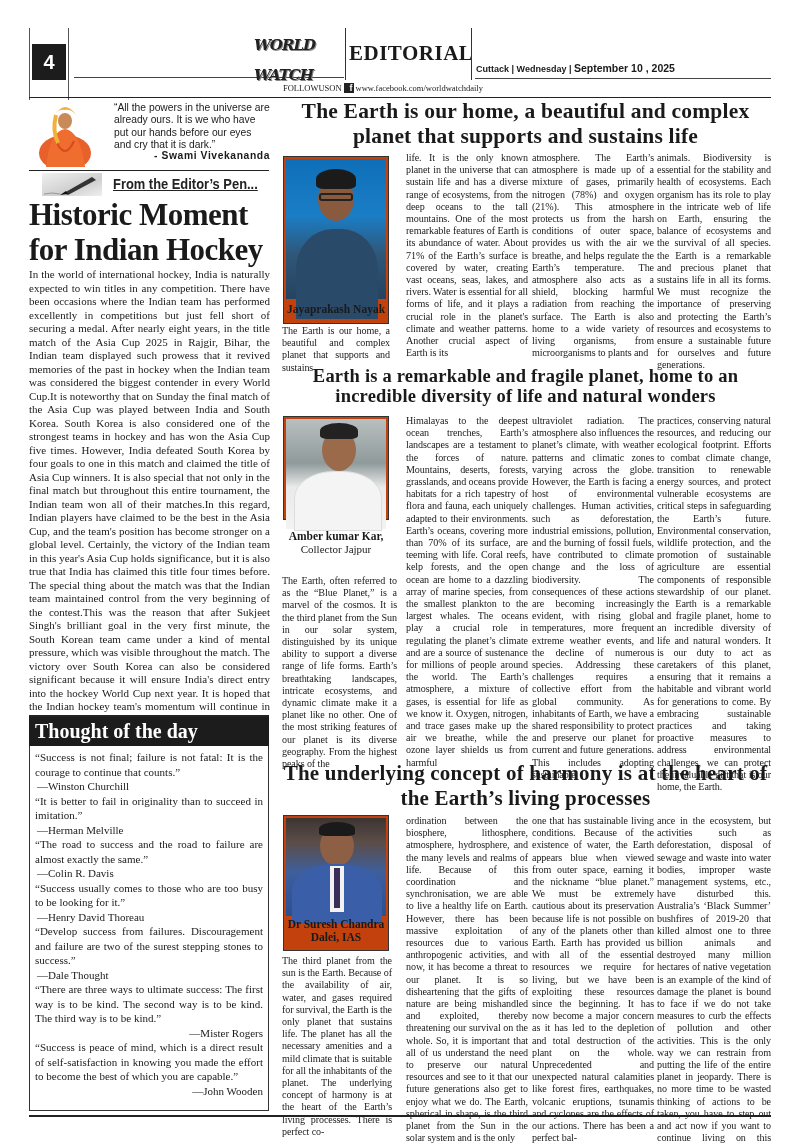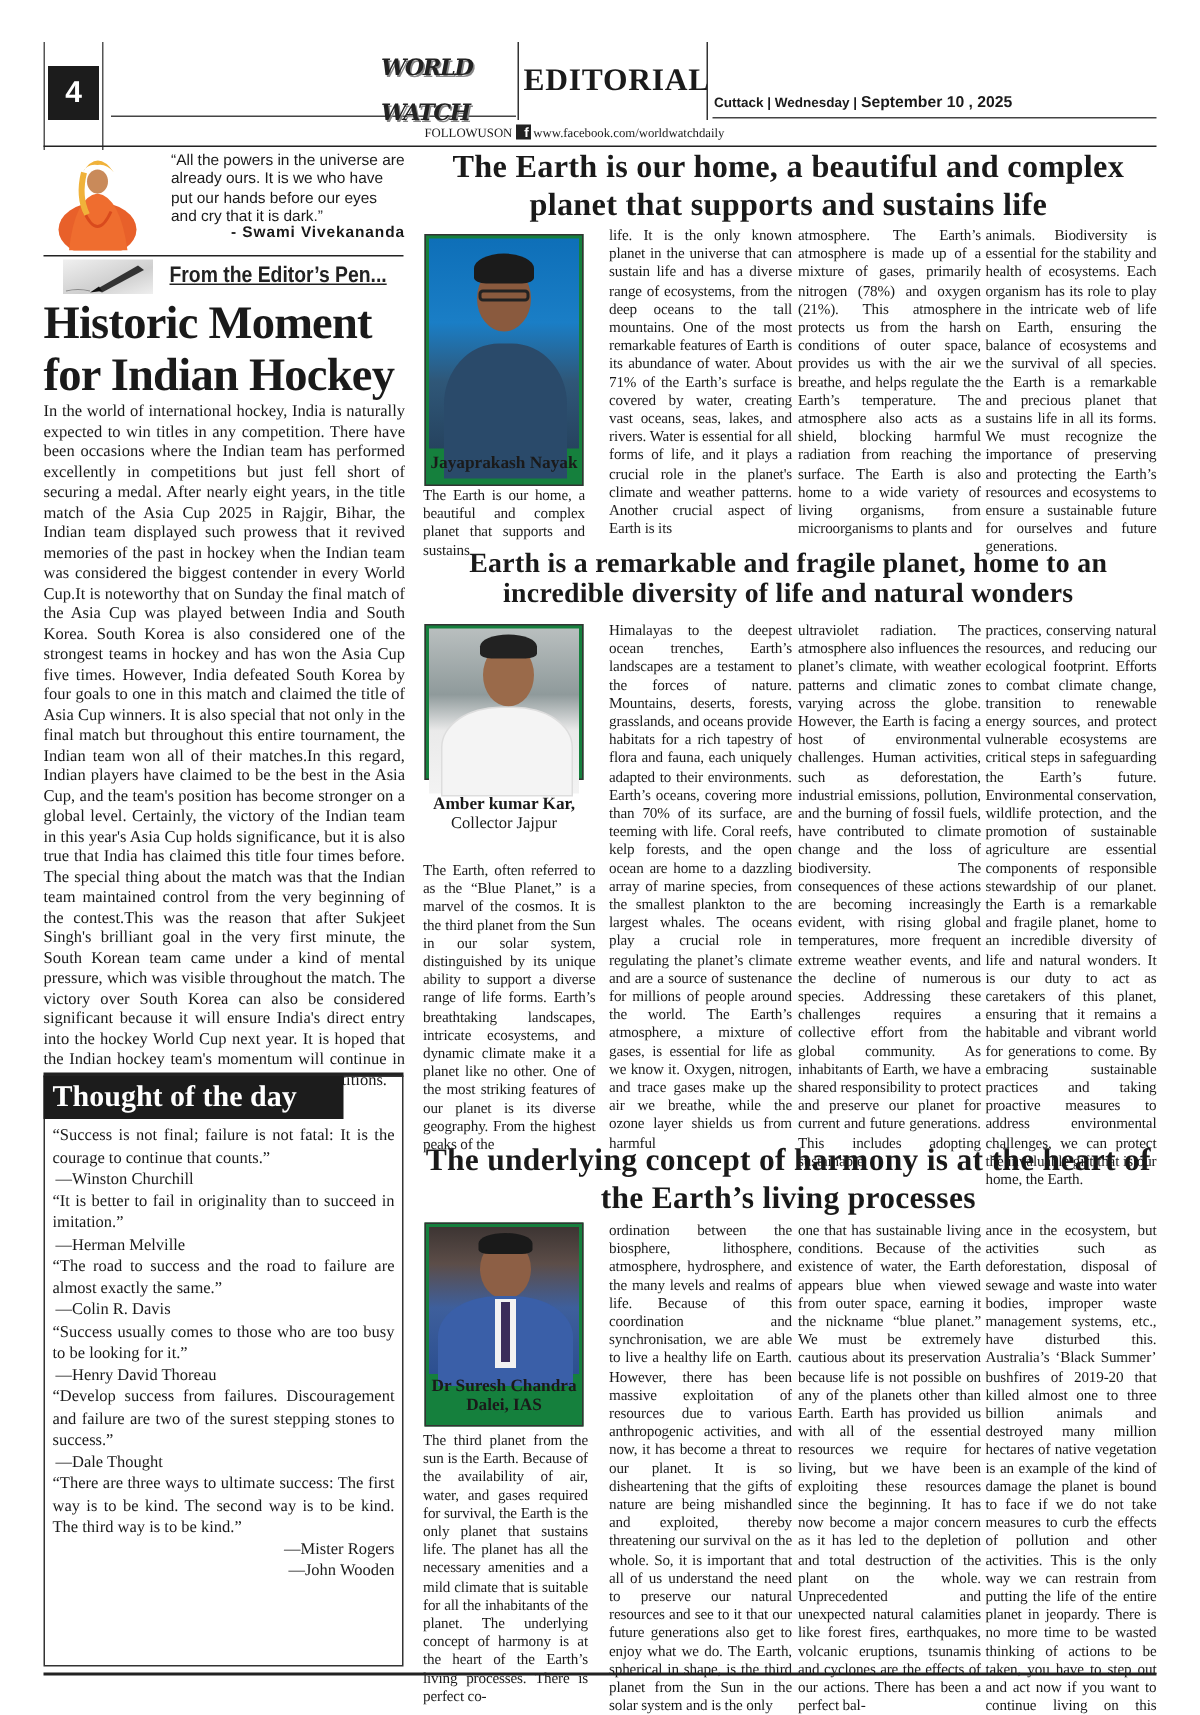--- a/index.html
+++ b/index.html
@@ -24,31 +24,31 @@
 #swami-quote{left:114px;top:102px;width:156px;font-family:Liberation Sans, sans-serif;font-size:10.3px;line-height:12.3px}
 #swami-author{left:114px;top:150px;width:156px;text-align:right;font-family:"Liberation Sans",sans-serif;font-weight:bold;font-size:10.3px;letter-spacing:0.6px}
 #q-rule{left:29px;top:170px;width:240px;height:1px;background:#222}
 #pen{left:42px;top:173px;width:60px;height:23px;background:linear-gradient(160deg,#f0f0f0,#cfcfcf 60%,#efefef)}
 #editor-pen{left:113px;top:175px;font-family:"Liberation Sans",sans-serif;font-weight:bold;font-size:15px;text-decoration:underline;color:#222;transform:scaleX(.86);transform-origin:left}
 #hk-title{left:29px;top:197px;width:241px;text-align:left;font-family:"Liberation Serif",serif;font-weight:bold;font-size:31px;line-height:35px;letter-spacing:-0.5px}
 .body{font-family:"Liberation Serif",serif;font-size:11px;line-height:13.5px;text-align:justify;hyphens:auto}
 #hk-body{left:29px;top:268px;width:241px}
 #td-rule{left:29px;top:715px;width:240px;height:3px;background:#222}
 #td-box{left:29px;top:717px;width:240px;height:394px;border:1px solid #333}
-#td-head{left:29px;top:717px;width:200px;height:29px;background:#1c1c1c;color:#fff;font-family:"Liberation Serif",serif;font-weight:bold;font-size:20px;padding-left:6px;line-height:29px}
+#td-head{left:29px;top:717px;width:240px;height:29px;background:#1c1c1c;color:#fff;font-family:"Liberation Serif",serif;font-weight:bold;font-size:20px;padding-left:6px;line-height:29px}
 #td-body{left:35px;top:750px;width:228px;font-size:11px;line-height:14.5px}
 #td-body .q{text-align:justify}
 #td-body .a{padding-left:2px}
 #td-body .ar{text-align:right}
 #bot-rule{left:29px;top:1115px;width:742px;height:2px;background:#222}
 .hl{font-family:"Liberation Serif",serif;font-weight:bold;text-align:center;letter-spacing:0.2px}
 #a1-title{left:280px;top:99px;width:491px;font-size:21.5px;line-height:24.5px}
 #a2-title{left:280px;top:367px;width:491px;font-size:18.5px;line-height:19.5px}
 #a3-title{left:280px;top:761px;width:491px;font-size:21px;line-height:24.5px}
-.photo{border:1px solid #333;background:#15803d}
+.photo{border:1px solid #333;background:#c2410c}
 .photo .img{position:absolute;left:2px;top:2px;right:2px}
 .photo .cap{position:absolute;left:0;right:0;text-align:center;font-family:"Liberation Serif",serif;font-weight:bold;font-size:11.5px;line-height:13px}
 #p1{left:283px;top:156px;width:106px;height:168px}
 #p1 .img{height:140px;background:linear-gradient(180deg,#0e6fb8 0%,#1a7ec6 40%,#2f5778 68%,#26435f 100%)}
 #p1 .cap{top:146px}
 #p2{left:283px;top:416px;width:106px;height:104px}
 #p2 .img{height:110px;background:linear-gradient(180deg,#b9bfbf 0%,#8f9a9b 40%,#eaeaea 62%,#f3f3f3 100%)}
 #p2 .cap{top:113px;font-size:11.5px}
 #p2 .cap .sub{font-weight:normal;font-size:11px}
 #p3{left:283px;top:815px;width:106px;height:136px}
@@ -112,20 +112,21 @@
   <div class="q">“It is better to fail in originality than to succeed in imitation.”</div>
   <div class="a">—Herman Melville</div>
   <div class="q">“The road to success and the road to failure are almost exactly the same.”</div>
   <div class="a">—Colin R. Davis</div>
   <div class="q">“Success usually comes to those who are too busy to be looking for it.”</div>
   <div class="a">—Henry David Thoreau</div>
   <div class="q">“Develop success from failures. Discouragement and failure are two of the surest stepping stones to success.”</div>
   <div class="a">—Dale Thought</div>
   <div class="q">“There are three ways to ultimate success: The first way is to be kind. The second way is to be kind. The third way is to be kind.”</div>
   <div class="ar">—Mister Rogers</div>
+  <div class="q">“Success is peace of mind, which is a direct result of self-satisfaction in knowing you made the effort to become the best of which you are capable.”</div>
   <div class="ar">—John Wooden</div>
 </div>
 
 <div class="abs hl" id="a1-title">The Earth is our home, a beautiful and complex planet that supports and sustains life</div>
 <div class="abs photo" id="p1">
   <div class="img">
     <div class="face" style="left:32px;top:18px;width:36px;height:44px;background:#8a5a3e"></div>
     <div class="face" style="left:30px;top:10px;width:40px;height:20px;background:#1b1b1b;border-radius:50% 50% 20% 20%"></div>
     <div style="position:absolute;left:33px;top:34px;width:34px;height:8px;border:2px solid #222;border-radius:3px"></div>
     <div class="face" style="left:10px;top:70px;width:82px;height:90px;background:#2a4a6a;border-radius:45% 45% 0 0"></div>

